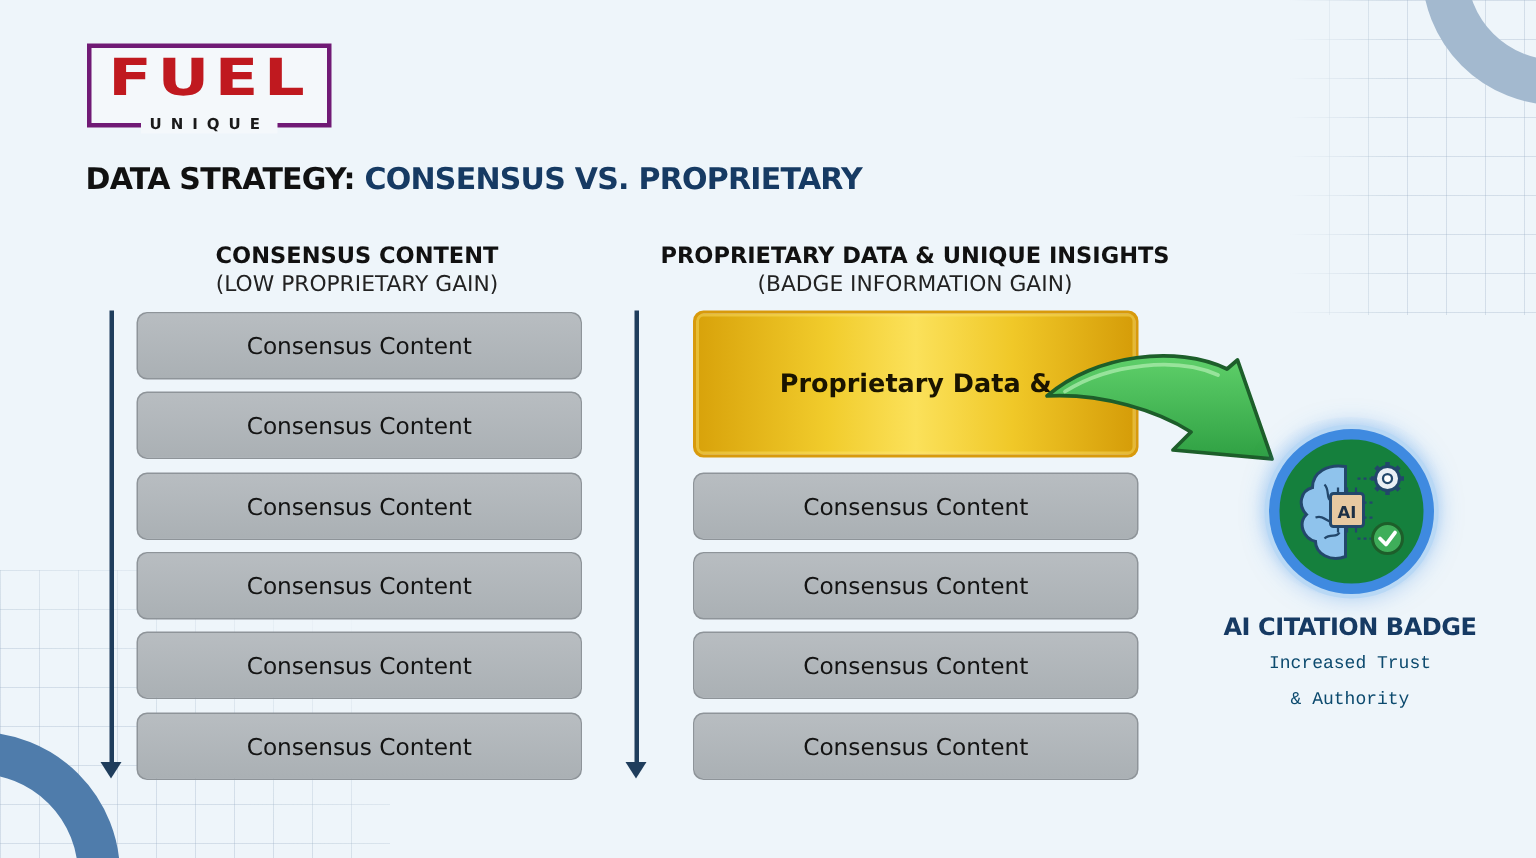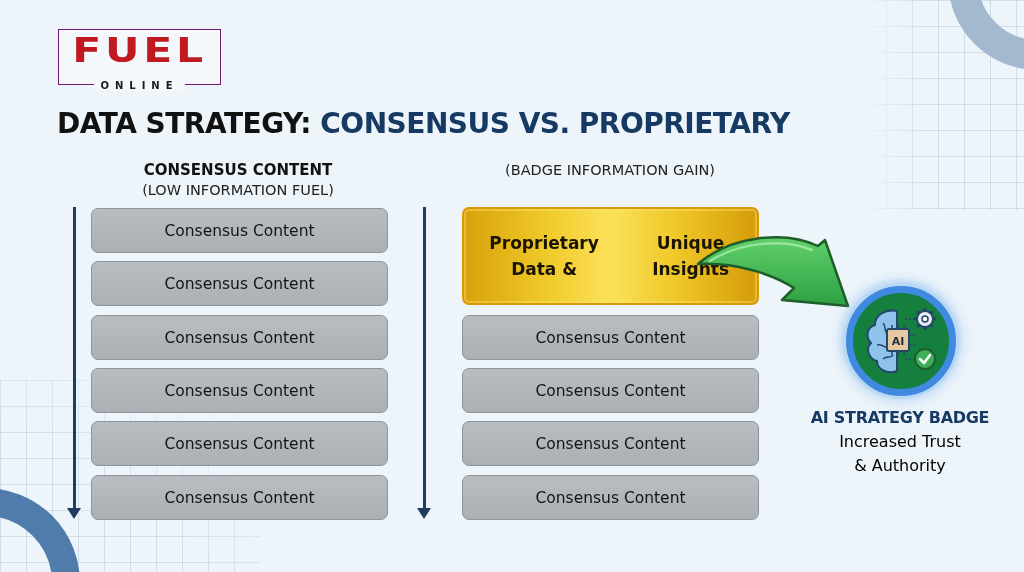--- a/index.html
+++ b/index.html
@@ -32,42 +32,42 @@
     position: absolute; left: 948px; top: -110px; width: 180px; height: 180px;
     border-radius: 50%; border: 30px solid #a3b9cf;
   }
   .arc-bl {
     position: absolute; left: -110px; top: 488px; width: 190px; height: 190px;
     border-radius: 50%; border: 28px solid #4f7cab;
   }
   
   .logo {
     position: absolute; left: 58px; top: 29px; width: 163px; height: 56px;
-    border: 1px solid #701a75; background: #f4f8fb;
+    border: 3px solid #701a75; background: #f4f8fb;
   }
   .logo-fuel {
     position: absolute; left: 0; right: 0; top: 1px; text-align: center;
     font-family: "DejaVu Sans", sans-serif; font-weight: bold;
     font-size: 34px; letter-spacing: 3px; color: #c0191f;
     line-height: 38px; transform: scaleX(1.25);
   }
   .logo-online-row {
     position: absolute; left: -3px; right: -3px; bottom: -9px; height: 16px;
     display: flex; align-items: center; justify-content: center;
   }
   .logo-online {
     background: #f4f8fb; padding: 0 6px;
     font-family: "DejaVu Sans", sans-serif; font-weight: bold;
     font-size: 10px; letter-spacing: 6px; color: #1a1a1a;
   }
   
   .title {
     position: absolute; left: 57px; top: 107px;
     font-family: "DejaVu Sans", sans-serif; font-weight: bold;
-    font-size: 28px; letter-spacing: -0.5px; white-space: nowrap;
+    font-size: 20px; letter-spacing: -0.5px; white-space: nowrap;
   }
   .title .t1 { color: #111; }
   .title .t2 { color: #163a63; }
   
   .col-head {
     position: absolute; text-align: center; line-height: 20px;
     font-family: "DejaVu Sans", sans-serif;
   }
   .col-head .h1 { font-weight: bold; font-size: 15px; color: #111; }
   .col-head .h2 { font-size: 14.5px; color: #222; }
@@ -109,63 +109,63 @@
     border-radius: 50%; background: #15803d;
     border: 7px solid #3f8ae0;
     box-shadow: 0 0 0 3px #b8d8f5, 0 0 18px rgba(60,140,230,0.55);
   }
   .badge svg { position: absolute; left: 0; top: 0; }
   .badge-text {
     position: absolute; left: 790px; top: 406px; width: 220px; text-align: center;
     font-family: "DejaVu Sans", sans-serif; line-height: 24px;
   }
   .badge-text .b1 { font-weight: bold; font-size: 16px; color: #163a63; letter-spacing: -0.3px; }
-  .badge-text .b2 { font-size: 16px; color: #000000; }
+  .badge-text .b2 { font-size: 12px; color: #0c4a6e; font-family: Liberation Mono, monospace; }
 </style>
 </head>
 <body>
 
 <div class="grid-tr"></div>
 <div class="grid-bl"></div>
 <div class="arc-tr"></div>
 <div class="arc-bl"></div>
 
 <div class="logo">
   <div class="logo-fuel">FUEL</div>
   <div class="logo-online-row">
-    <span class="logo-online">ONLINE</span>
+    <span class="logo-online">UNIQUE</span>
   </div>
 </div>
 
 <div class="title">
   <span class="t1">DATA STRATEGY:</span>
   <span class="t2">CONSENSUS VS. PROPRIETARY</span>
 </div>
 
 <div class="col-head" style="left:88px; top:160px; width:300px;">
   <div class="h1">CONSENSUS CONTENT</div>
-  <div class="h2">(LOW INFORMATION FUEL)</div>
+  <div class="h2">(LOW PROPRIETARY GAIN)</div>
 </div>
 <div class="v-arrow" style="left:73px; top:207px; height:302px;"></div>
 
 <div class="box" style="left:91px; top:208px;">Consensus Content</div>
 <div class="box" style="left:91px; top:261px;">Consensus Content</div>
 <div class="box" style="left:91px; top:315px;">Consensus Content</div>
 <div class="box" style="left:91px; top:368px;">Consensus Content</div>
 <div class="box" style="left:91px; top:421px;">Consensus Content</div>
 <div class="box" style="left:91px; top:475px;">Consensus Content</div>
 
 <div class="col-head" style="left:425px; top:160px; width:370px;">
+  <div class="h1">PROPRIETARY DATA &amp; UNIQUE INSIGHTS</div>
   <div class="h2">(BADGE INFORMATION GAIN)</div>
 </div>
 <div class="v-arrow" style="left:423px; top:207px; height:302px;"></div>
 
 <div class="gold">
   <div>Proprietary Data &amp;</div>
-  <div>Unique Insights</div>
 </div>
 <div class="box" style="left:462px; top:315px;">Consensus Content</div>
 <div class="box" style="left:462px; top:368px;">Consensus Content</div>
 <div class="box" style="left:462px; top:421px;">Consensus Content</div>
 <div class="box" style="left:462px; top:475px;">Consensus Content</div>
 
 <svg class="curve-arrow" viewBox="0 0 165 105">
   <defs>
     <linearGradient id="ga" x1="0" y1="0" x2="0" y2="1">
       <stop offset="0" stop-color="#5fd06a"></stop>
@@ -214,16 +214,16 @@
     </g>
 
     <g transform="translate(72,66)">
       <circle r="10" fill="#3fae5a" stroke="#1d5e2a" stroke-width="2"></circle>
       <path d="M-5,0 L-1,4 L5,-4" fill="none" stroke="#fff" stroke-width="2.5" stroke-linecap="round" stroke-linejoin="round"></path>
     </g>
   </svg>
 </div>
 
 <div class="badge-text">
-  <div class="b1">AI STRATEGY BADGE</div>
+  <div class="b1">AI CITATION BADGE</div>
   <div class="b2">Increased Trust</div>
   <div class="b2">&amp; Authority</div>
 </div>
 
 </body></html>

